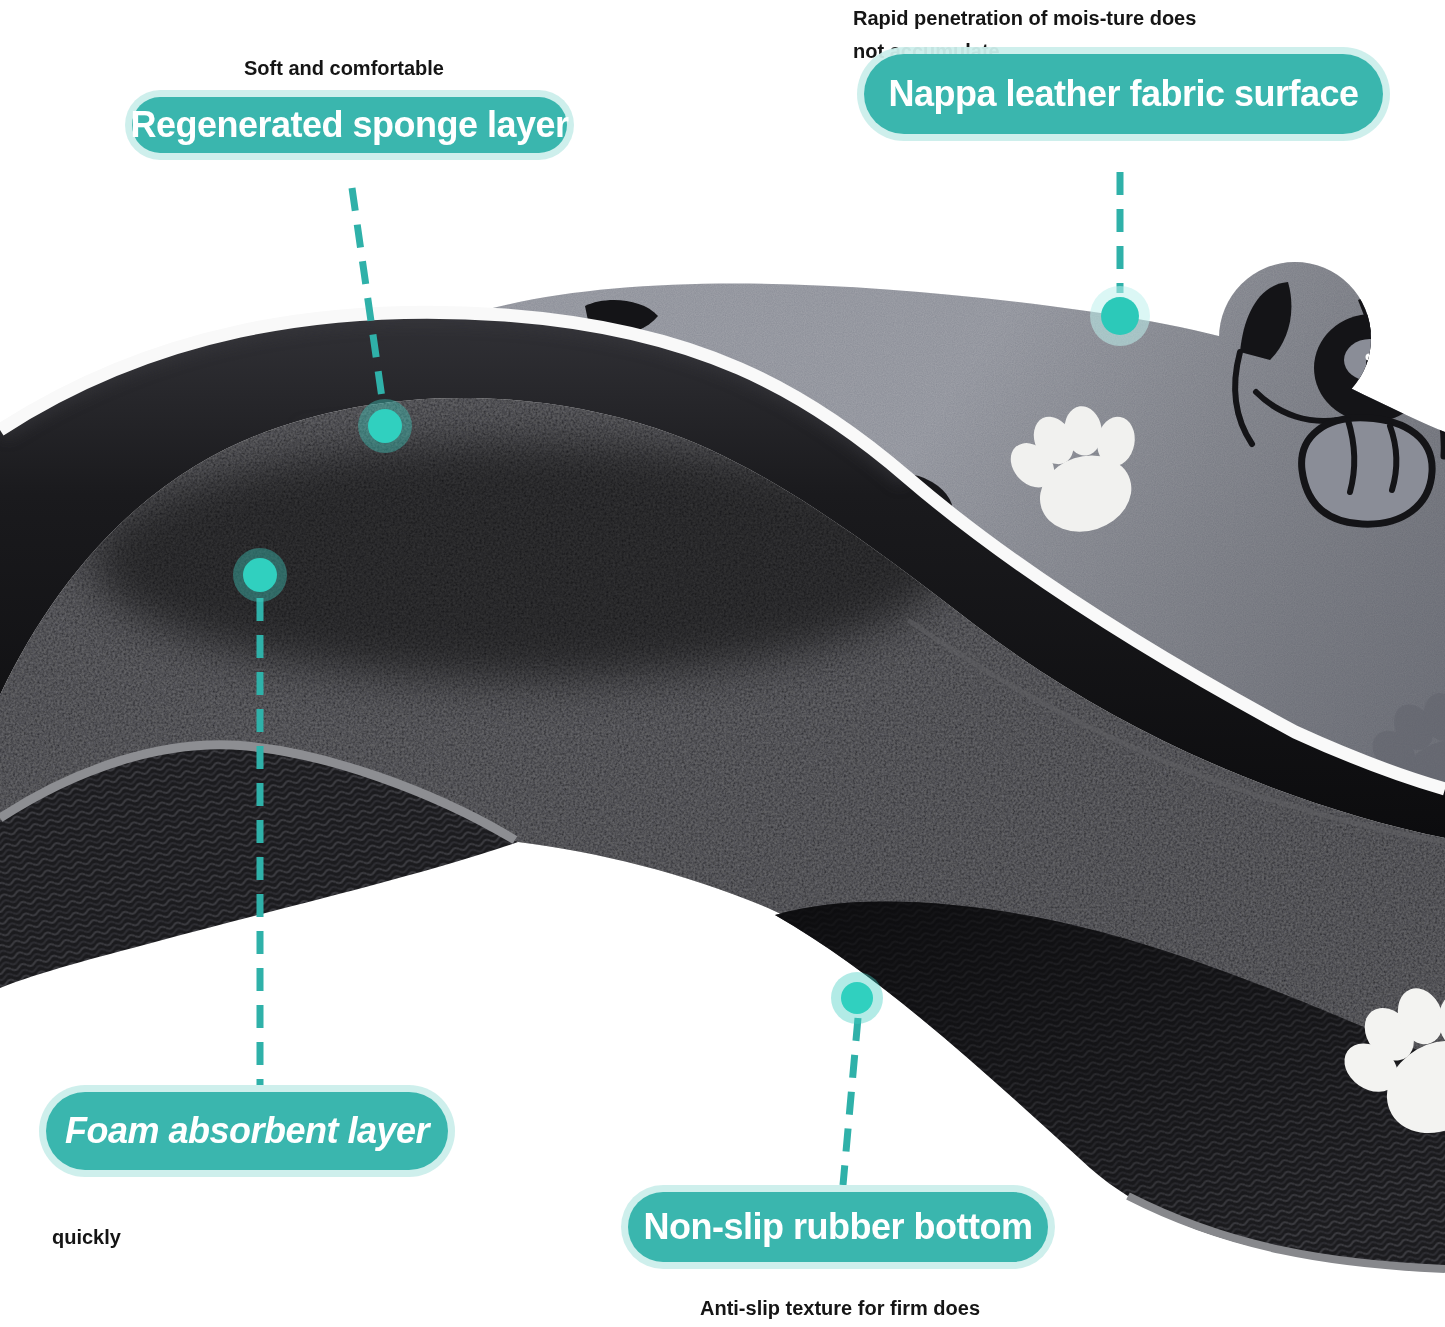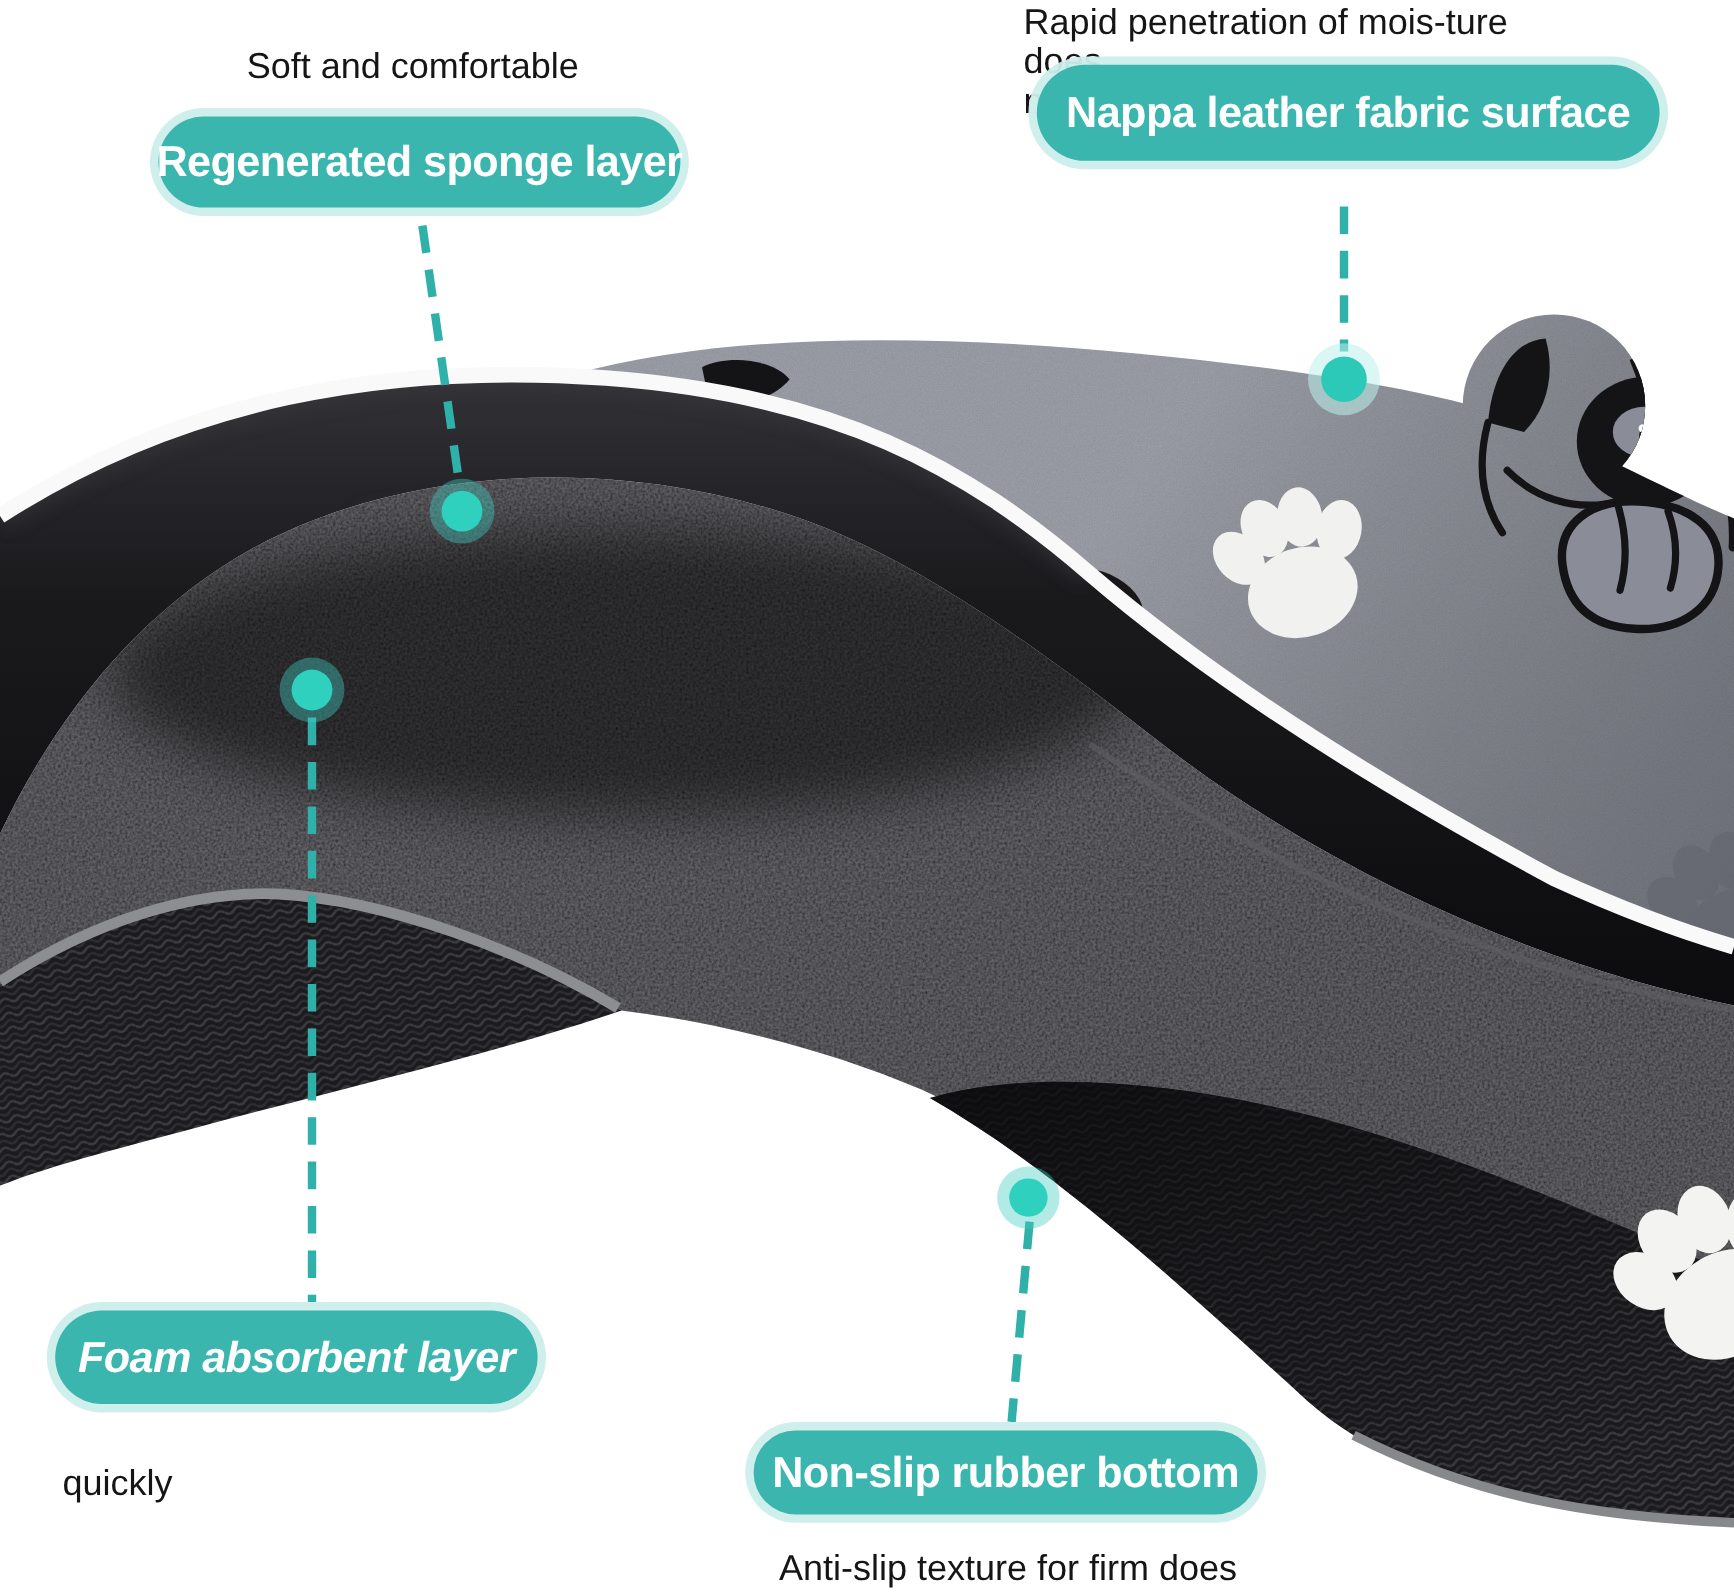--- a/index.html
+++ b/index.html
@@ -1,28 +1,28 @@
 <!DOCTYPE html>
 <html><head>
 <meta charset="utf-8">
 <style>
   html,body{margin:0;padding:0;background:#ffffff;}
   .stage{position:relative;width:1445px;height:1327px;background:#ffffff;overflow:hidden;
          font-family:"Liberation Sans",sans-serif;}
   .mat-svg{position:absolute;left:0;top:0;width:1445px;height:1327px;}
-  .caption{position:absolute;color:#151515;font-size:30px;line-height:36px;font-weight:400;}
+  .caption{position:absolute;color:#151515;font-size:20px;line-height:36px;font-weight:700;}
   .caption.center{text-align:center;}
   .pill{position:absolute;display:flex;align-items:center;justify-content:center;
         background:#3ab6ae;color:#ffffff;font-weight:bold;font-size:36px;letter-spacing:-0.5px;
         border-radius:60px;box-shadow:0 0 0 7px rgba(203,238,235,0.95);white-space:nowrap;}
-  #pill-sponge {left:132px;top:97px;width:435px;height:76px;}
+  #pill-sponge {left:132px;top:97px;width:435px;height:56px;}
   #pill-surface{left:864px;top:54px;width:519px;height:80px;}
   #pill-foam   {left:46px; top:1092px;width:402px;height:78px;font-style:italic;}
   #pill-rubber {left:628px;top:1192px;width:420px;height:70px;}
-  #cap-sponge{left:188px;top:38px;width:312px;}
+  #cap-sponge{left:188px;top:50px;width:312px;}
   #cap-surface{left:853px;top:2px;width:460px;line-height:33px;}
   #cap-foam{left:52px;top:1186px;width:460px;line-height:34px;}
   #cap-rubber{left:630px;top:1290px;width:420px;}
 </style>
 </head>
 <body>
 
 <div class="stage">
 
   <svg class="mat-svg" viewBox="0 0 1445 1327">

